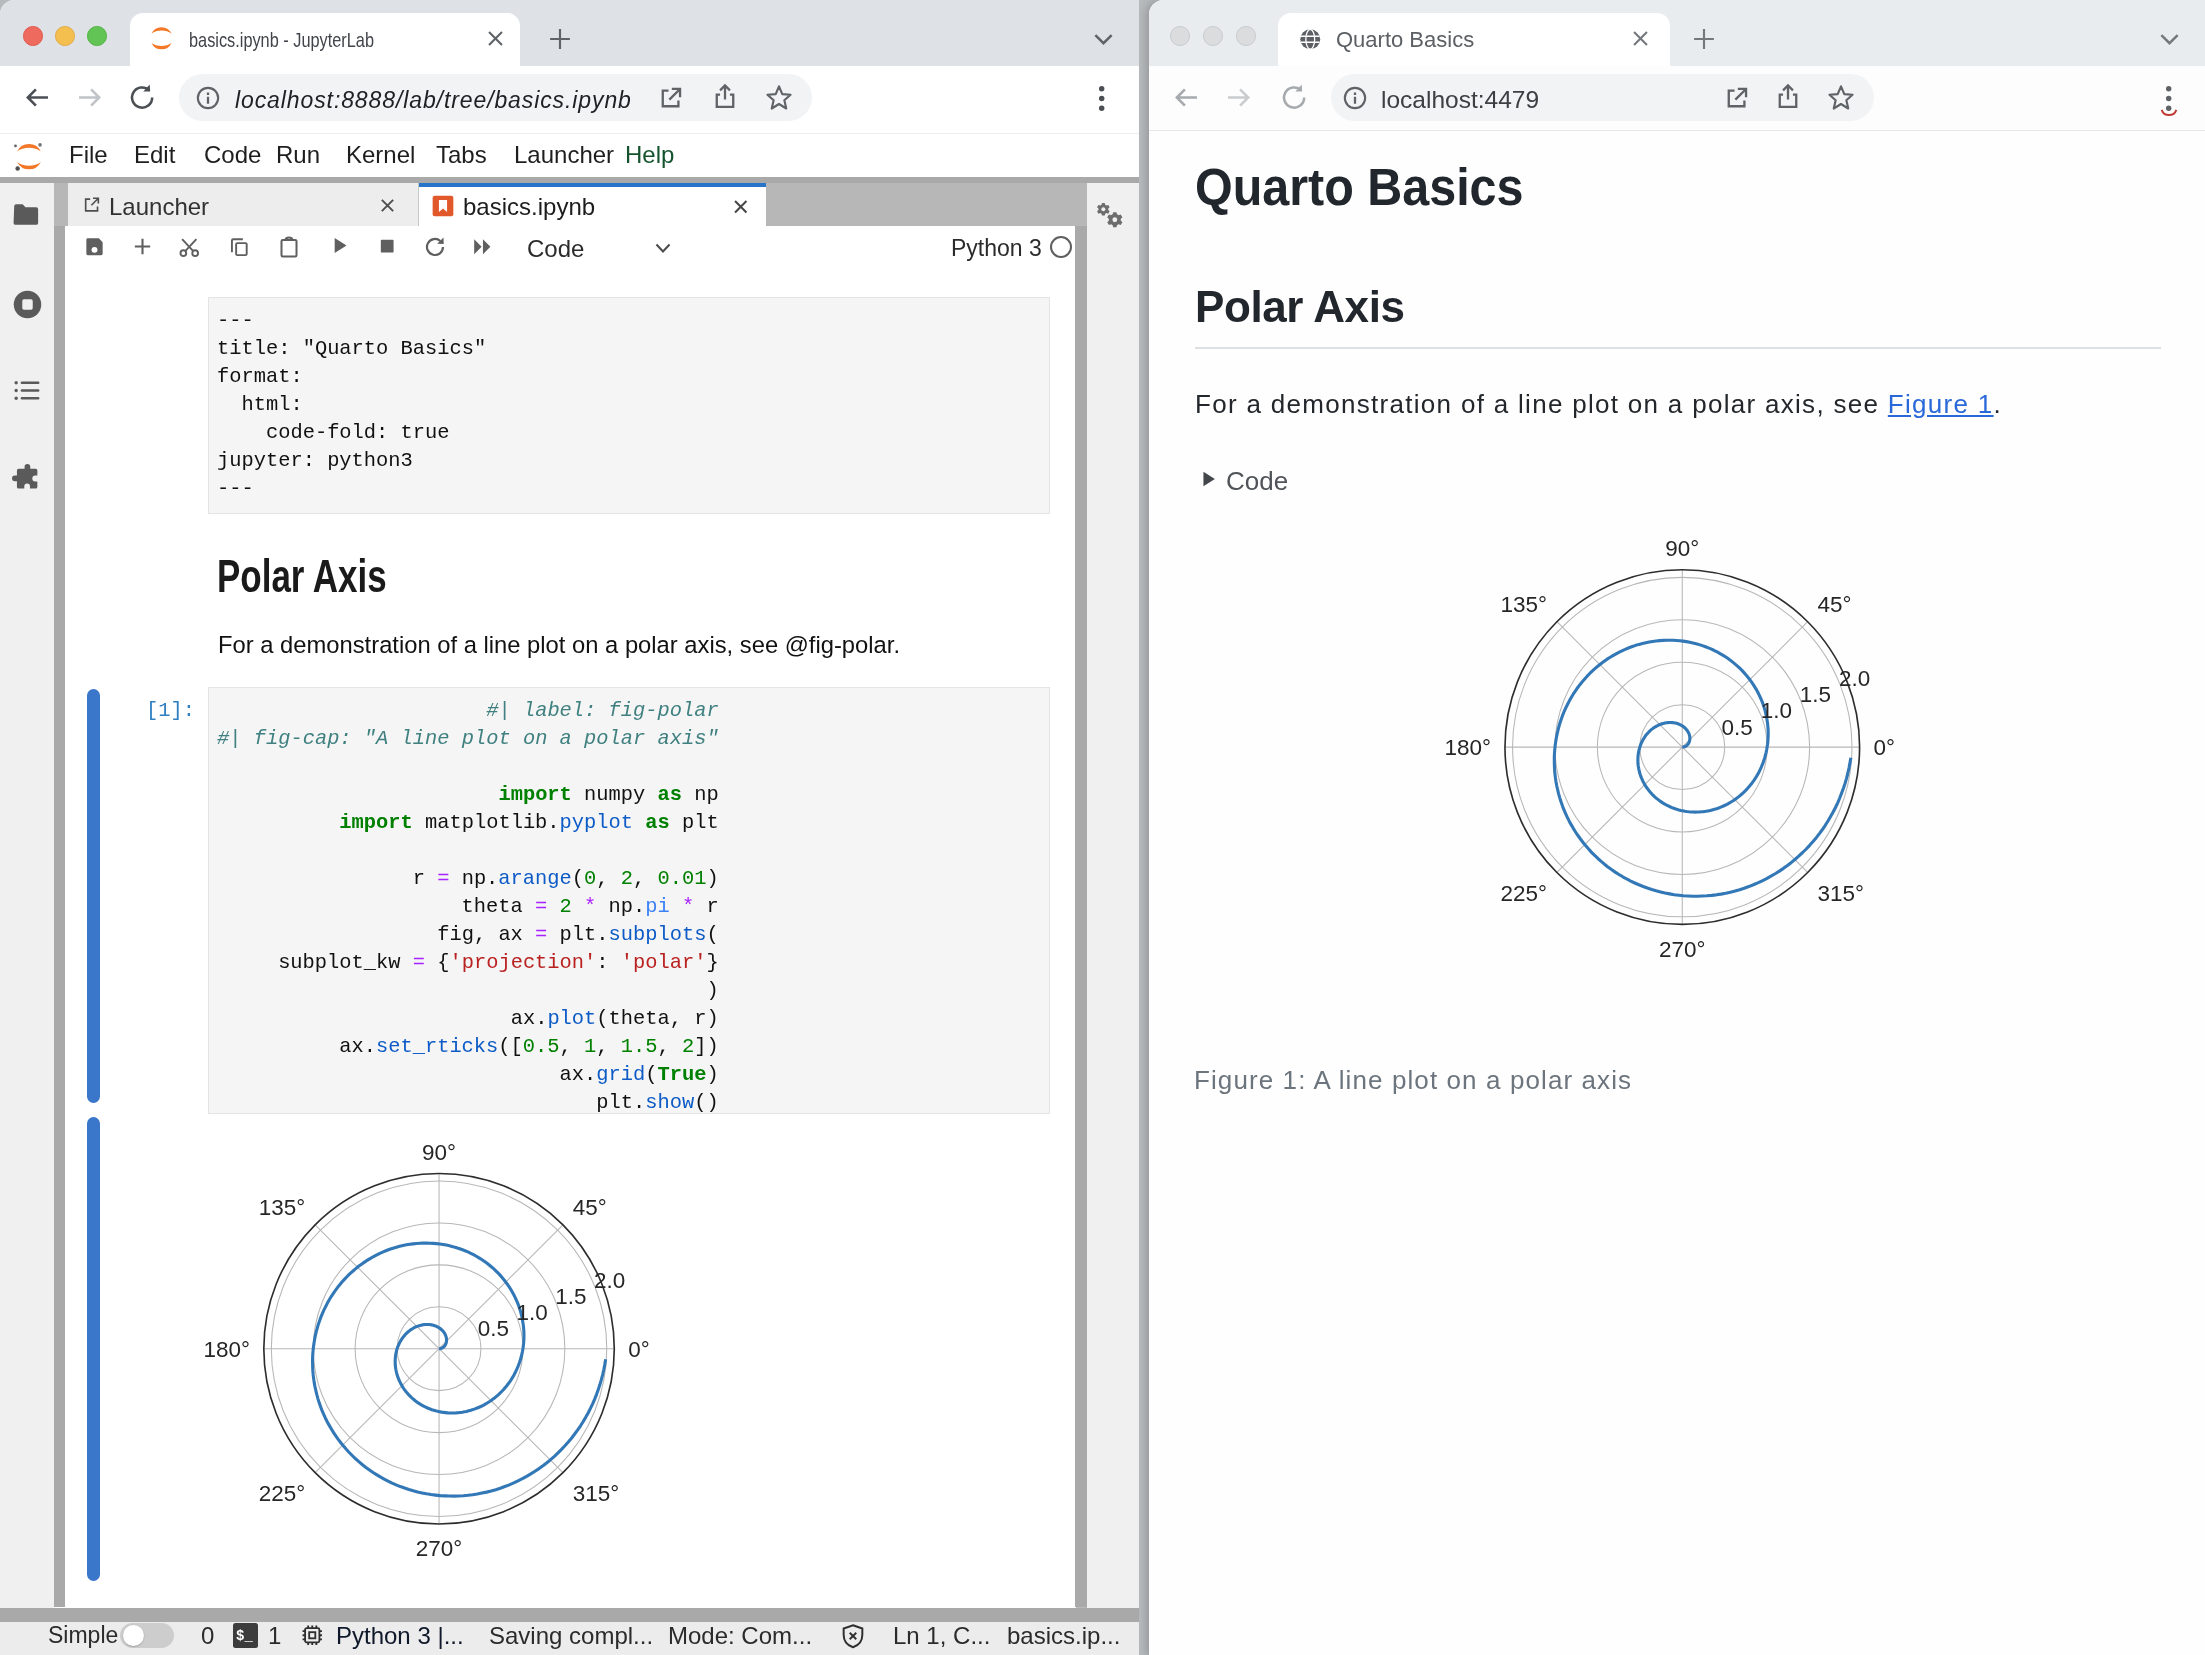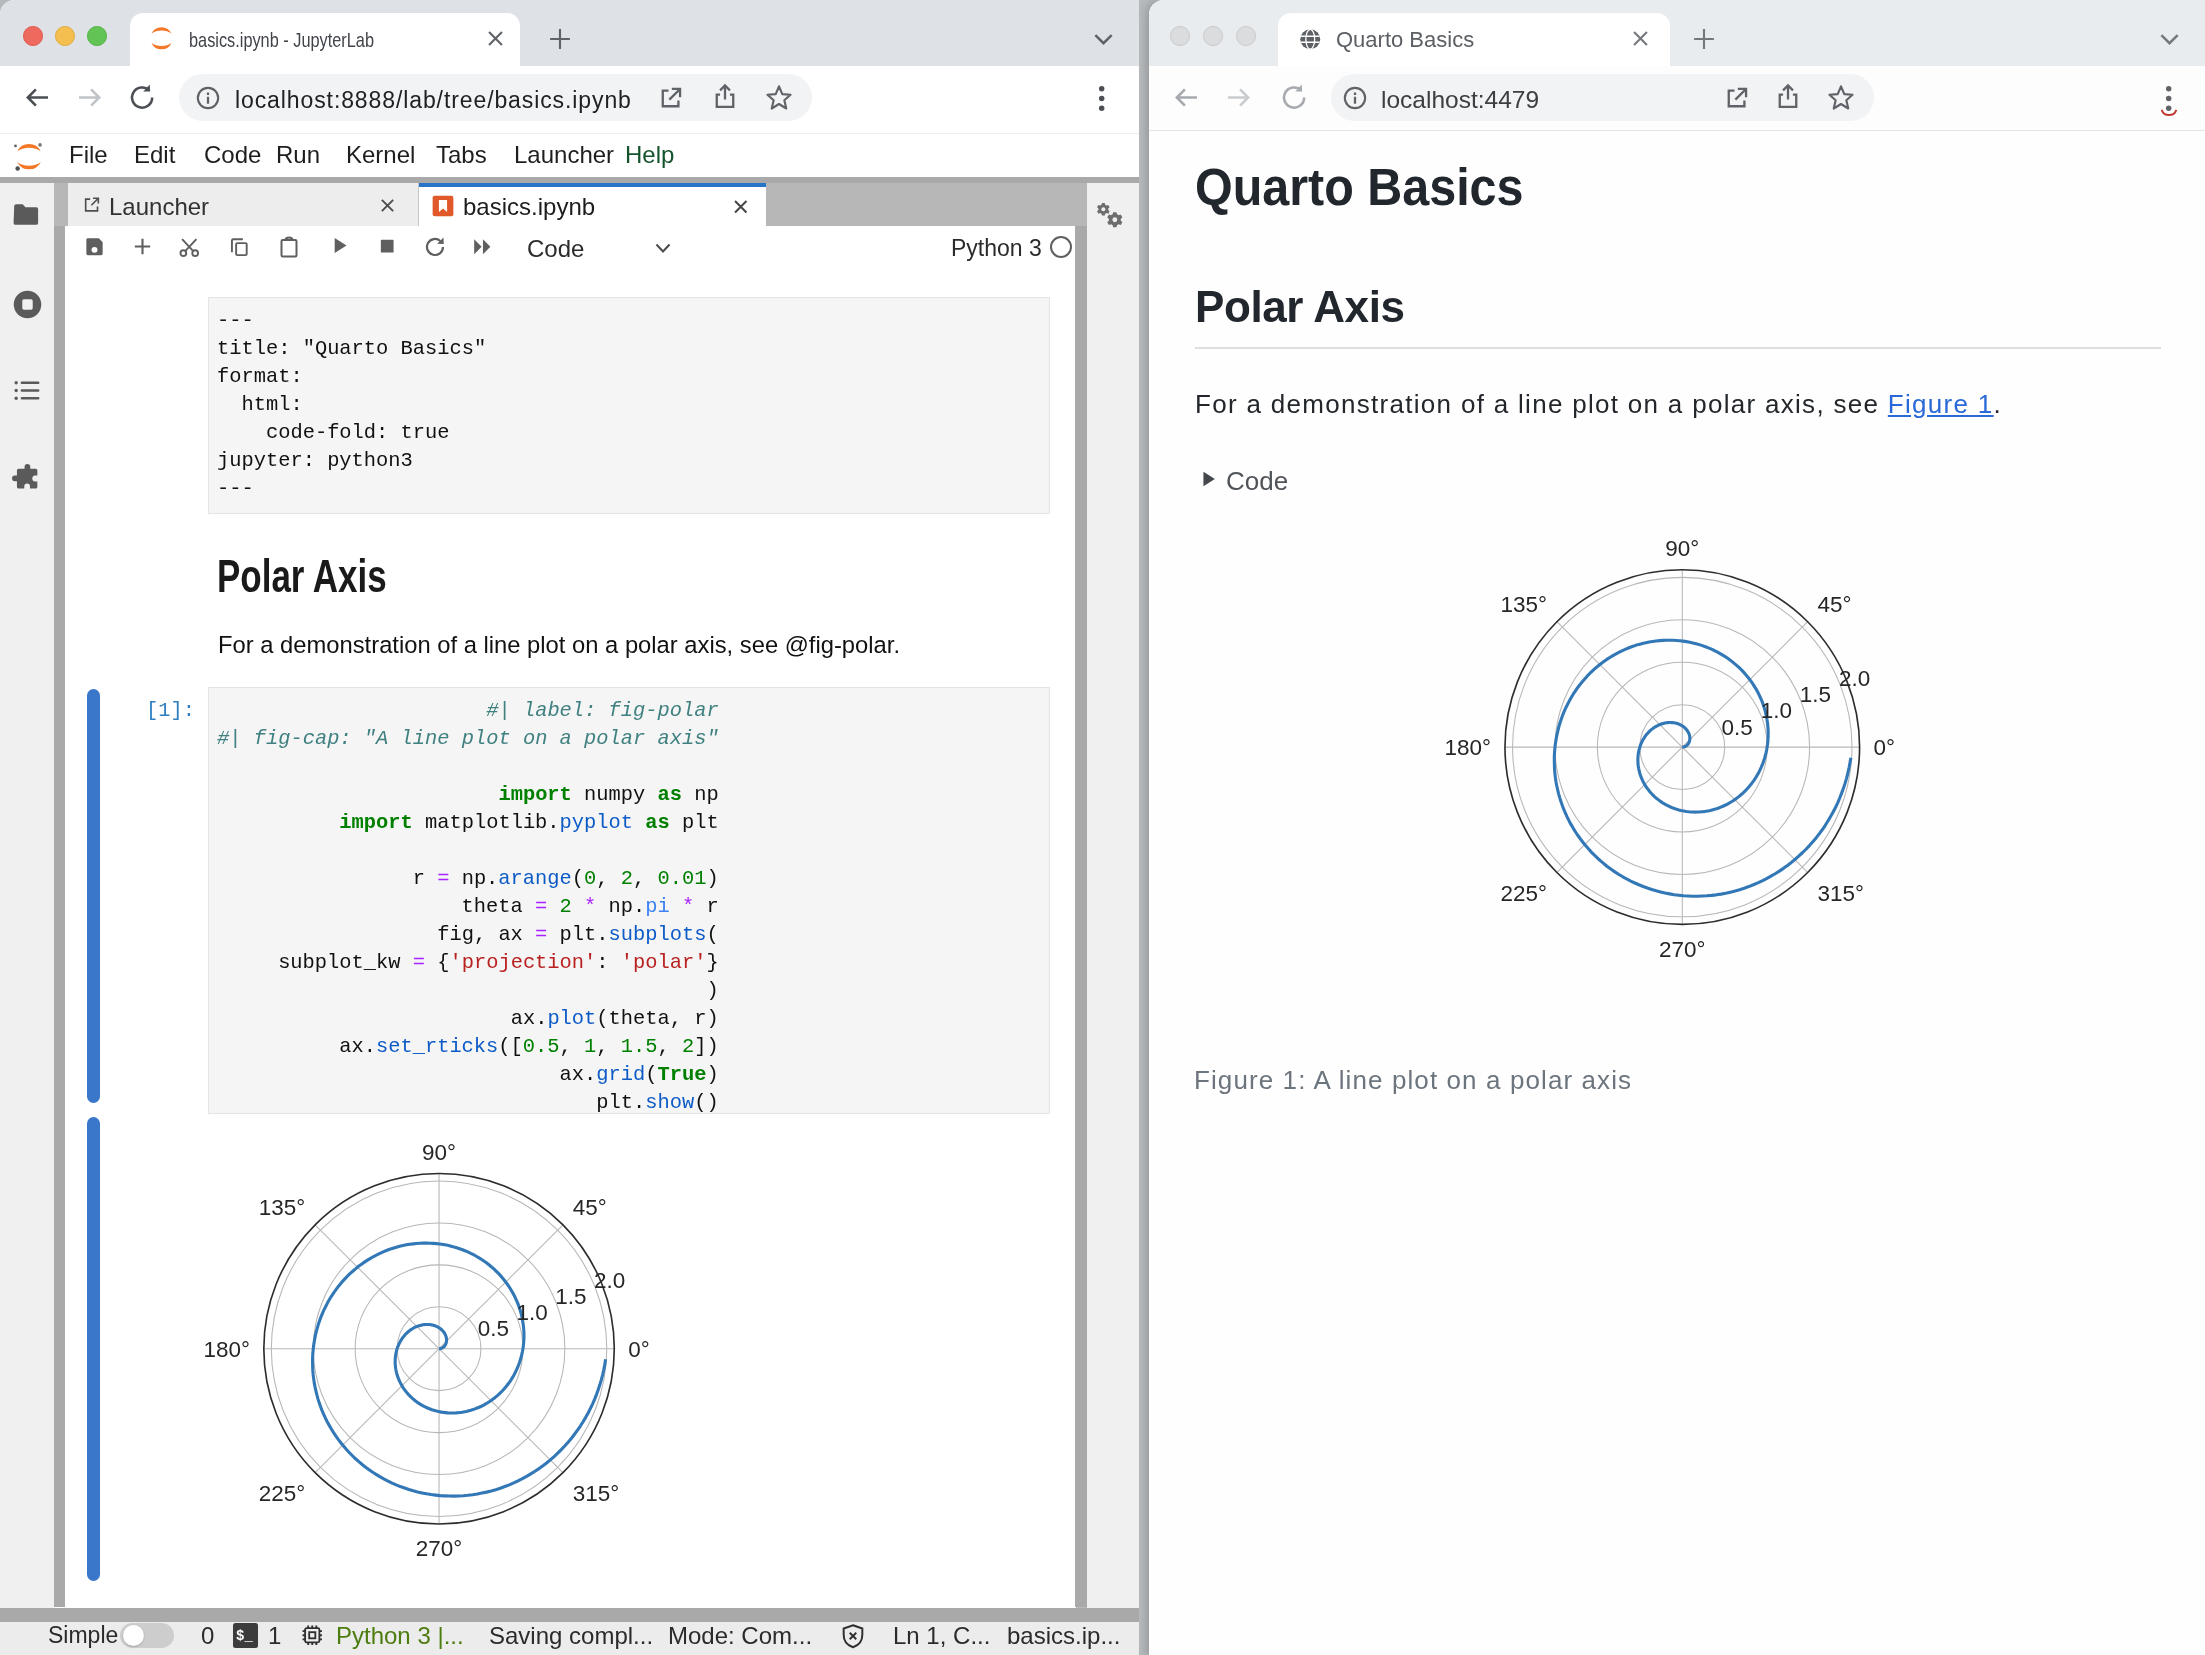--- a/index.html
+++ b/index.html
@@ -46,21 +46,21 @@
   </svg>
   <svg class="abs" style="left:128px;top:83px" width="29" height="29" viewBox="0 0 36 36">
     <path d="M30 18 A 12.5 12.5 0 1 1 26.2 9.1" fill="none" stroke="#4b4f54" stroke-width="3.2"></path>
     <path d="M27 2 L27.5 10.5 L19 10.5 Z" fill="#4b4f54"></path>
   </svg>
   <div class="abs" style="left:179px;top:74px;width:633px;height:47px;background:#f1f3f4;border-radius:24px;"></div>
   <svg class="abs" style="left:195px;top:85px" width="26" height="26" viewBox="0 0 32 32">
     <circle cx="16" cy="16" r="12.5" fill="none" stroke="#5f6368" stroke-width="2.6"></circle>
     <path d="M16 14.5 V23 M16 9.2 V12.2" stroke="#5f6368" stroke-width="2.8"></path>
   </svg>
-  <div class="abs" style="left:235px;top:87px;font-size:23px;color:#202124;letter-spacing:0.9px;">localhost:8888/lab/tree/basics.ipynb</div>
+  <div class="abs" style="left:235px;top:87px;font-size:23px;color:#202124;letter-spacing:0.9px;font-style:italic;">localhost:8888/lab/tree/basics.ipynb</div>
   <svg class="abs" style="left:657px;top:84px" width="28" height="28" viewBox="0 0 34 34">
     <path d="M14 8 H7 V27 H26 V20" fill="none" stroke="#5f6368" stroke-width="2.8"></path>
     <path d="M18 6 H28 V16 M28 6 L15 19" fill="none" stroke="#5f6368" stroke-width="2.8"></path>
   </svg>
   <svg class="abs" style="left:711px;top:83px" width="28" height="28" viewBox="0 0 34 34">
     <path d="M11 14 H7 V29 H27 V14 H23" fill="none" stroke="#5f6368" stroke-width="2.8"></path>
     <path d="M17 3 V20 M11 9 L17 3 L23 9" fill="none" stroke="#5f6368" stroke-width="2.8"></path>
   </svg>
   <svg class="abs" style="left:765px;top:83px" width="28" height="28" viewBox="0 0 34 34">
     <path d="M17 4 L21 13.5 L31 14.2 L23.5 21 L25.8 31 L17 25.5 L8.2 31 L10.5 21 L3 14.2 L13 13.5 Z" fill="none" stroke="#5f6368" stroke-width="2.6" stroke-linejoin="round"></path>
@@ -252,21 +252,21 @@
   <div class="abs" style="left:123px;top:1625px;width:21px;height:21px;border-radius:50%;background:#fff;box-shadow:0 0.8px 1.6px rgba(0,0,0,.25);"></div>
   <div class="abs" style="left:201px;top:1622px;font-size:24px;color:#2b2b2b;">0</div>
   <div class="abs" style="left:233px;top:1623px;width:24.5px;height:25px;background:#3c3c3c;border-radius:2.5px;"></div>
   <div class="abs" style="left:236px;top:1628px;font-size:14px;color:#fff;font-family:'Liberation Mono',monospace;font-weight:bold;">$_</div>
   <div class="abs" style="left:268px;top:1622px;font-size:24px;color:#2b2b2b;">1</div>
   <svg class="abs" style="left:300px;top:1623px" width="24.5" height="24.5" viewBox="0 0 24 24" fill="none" stroke="#2f2f2f" stroke-width="1.8">
     <rect x="5" y="5" width="14" height="14" rx="1.5"></rect>
     <rect x="9" y="9" width="6" height="6"></rect>
     <path d="M8 5 V2.5 M12 5 V2.5 M16 5 V2.5 M8 21.5 V19 M12 21.5 V19 M16 21.5 V19 M5 8 H2.5 M5 12 H2.5 M5 16 H2.5 M21.5 8 H19 M21.5 12 H19 M21.5 16 H19"></path>
   </svg>
-  <div class="abs" style="left:336px;top:1622px;font-size:24px;color:#4d7c0f;">Python 3 |...</div>
+  <div class="abs" style="left:336px;top:1622px;font-size:24px;color:#0f172a;">Python 3 |...</div>
   <div class="abs" style="left:489px;top:1622px;font-size:24px;color:#2b2b2b;">Saving compl...</div>
   <div class="abs" style="left:668px;top:1622px;font-size:24px;color:#2b2b2b;">Mode: Com...</div>
   <svg class="abs" style="left:839px;top:1622px" width="28" height="28" viewBox="0 0 24 24" fill="none" stroke="#2f2f2f" stroke-width="1.7">
     <path d="M12 2.8 L20 5.6 V11 C20 16.5 16.7 20.2 12 21.6 C7.3 20.2 4 16.5 4 11 V5.6 Z"></path>
     <path d="M9.2 9.2 L14.8 14.8 M14.8 9.2 L9.2 14.8" stroke-width="1.6"></path>
   </svg>
   <div class="abs" style="left:893px;top:1622px;font-size:24px;color:#2b2b2b;">Ln 1, C...</div>
   <div class="abs" style="left:1007px;top:1622px;font-size:24px;color:#2b2b2b;">basics.ip...</div>
 </div>
 

